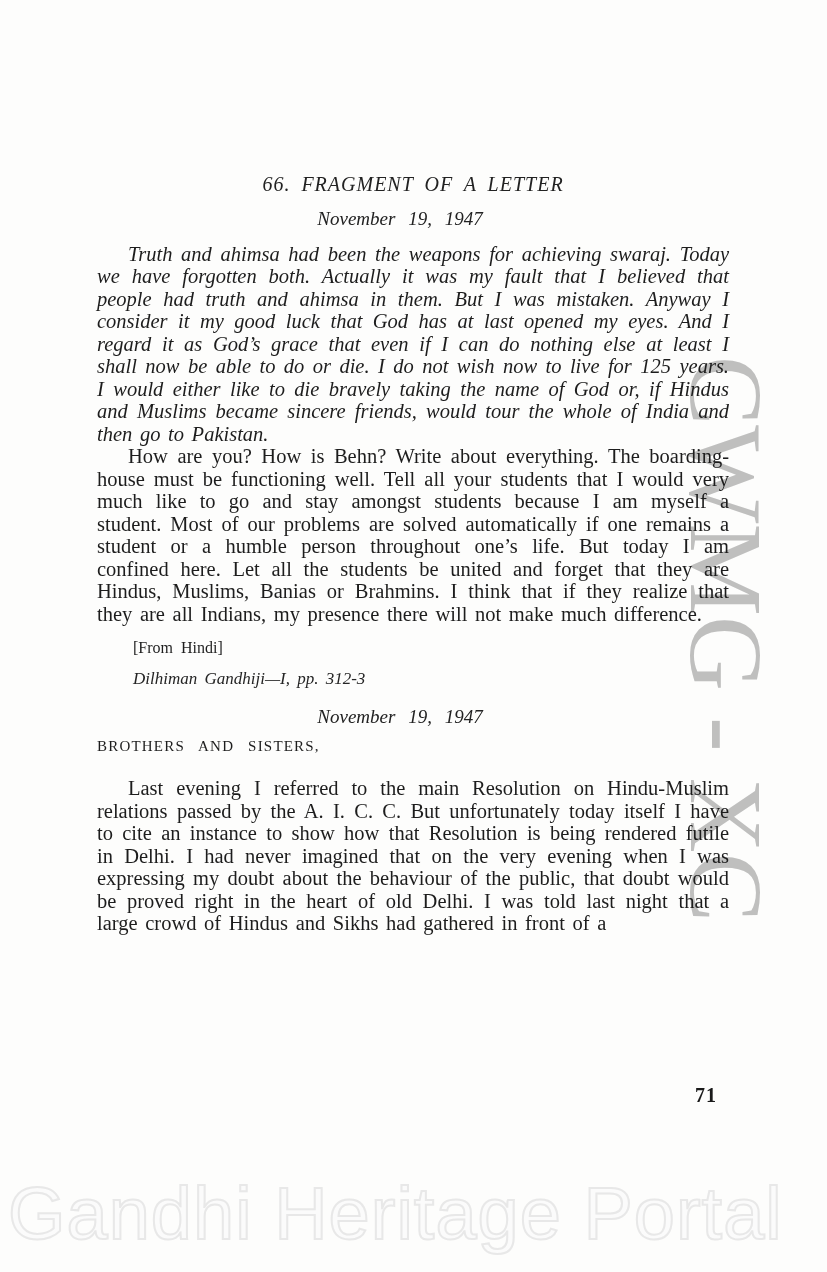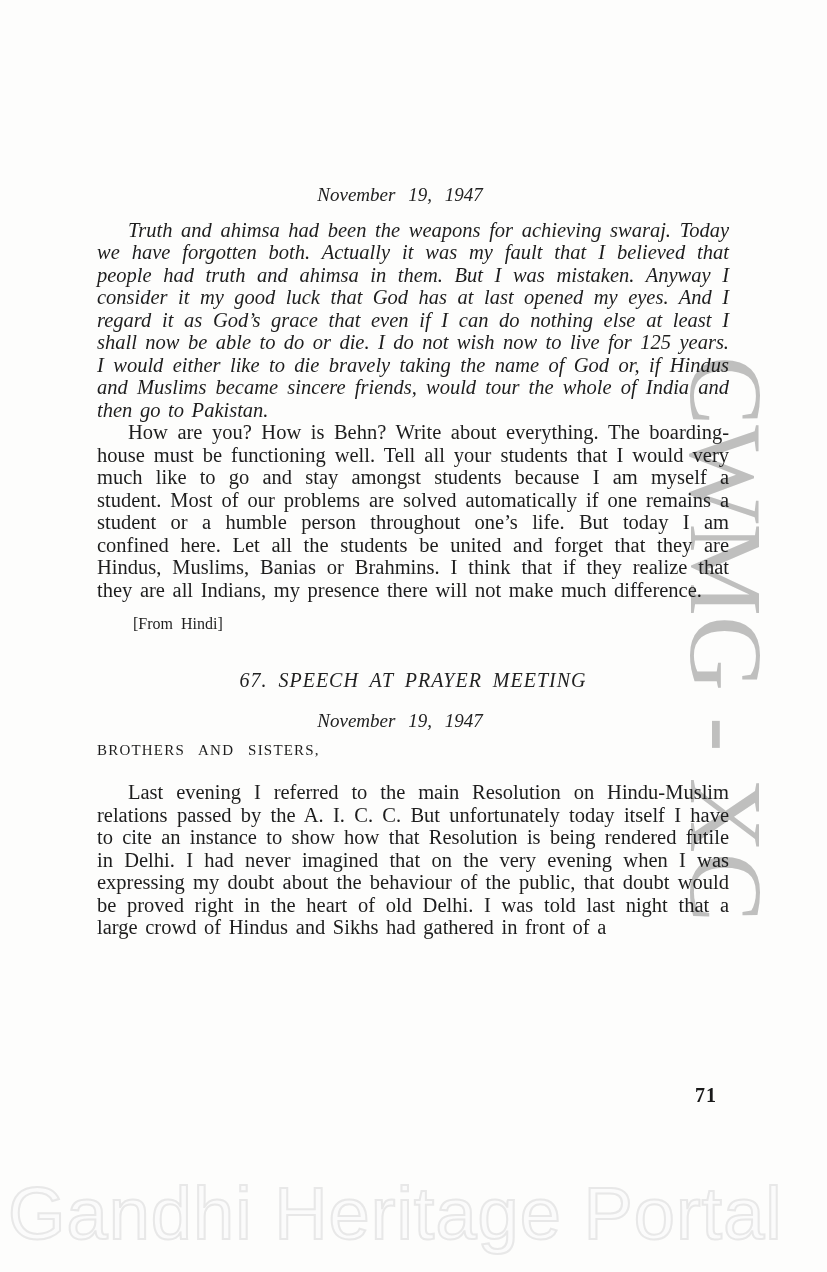--- a/index.html
+++ b/index.html
@@ -130,31 +130,32 @@
 </style>
 </head>
 <body>
 
 <div class="page">
 
   <div class="wm-side">CWMG - XC</div>
 
   <div class="content">
 
+    <div class="sec-title">66.  FRAGMENT OF A LETTER</div>
 
     <div class="dateline">November 19, 1947</div>
 
     <p class="body-para first">Truth and ahimsa had been the weapons for achieving swaraj. Today we have forgotten both.  Actually it was my fault that I believed that people had truth and ahimsa in them.  But I was mistaken.  Anyway I consider it my good luck that God has at last opened my eyes.  And I regard it as God’s grace that even if I can do nothing else at least I shall now be able to do or die. I do not wish now to live for 125 years.  I would either like to die bravely taking the name of God or, if Hindus and Muslims became sincere friends, would tour the whole of India and then go to Pakistan.</p>
 
     <p class="body-para">How are you?  How is Behn?  Write about everything. The boarding-house must be functioning well.  Tell all your students that I would very much like to go and stay amongst students because I am myself a student.  Most of our problems are solved automatically if one remains a student or a humble person throughout one’s life.  But today I am confined here. Let all the students be united and forget that they are Hindus, Muslims, Banias or Brahmins.  I think that if they realize that they are all Indians, my presence there will not make much difference.</p>
 
     <p class="lang-note">[From Hindi]</p>
 
+    <p class="source">Dilhiman Gandhiji—I, pp. 312-3</p>
 
-    <div class="sec-title t2">67.  SPEECH AT PRAYER MEETING</div>
 
     <div class="dateline d2">November 19, 1947</div>
 
     <div class="salutation">BROTHERS AND SISTERS,</div>
 
     <p class="body-para p3">Last evening I referred to the main Resolution on Hindu-Muslim relations passed by the A. I. C. C. But unfortunately today itself I have to cite an instance to show how that Resolution is being rendered futile in Delhi.  I had never imagined that on the very evening when I was expressing my doubt about the behaviour of the public, that doubt would be proved right in the heart of old Delhi.  I was told last night that a large crowd of Hindus and Sikhs had gathered in front of a</p>
 
   </div>
 
   <div class="page-number">71</div>

